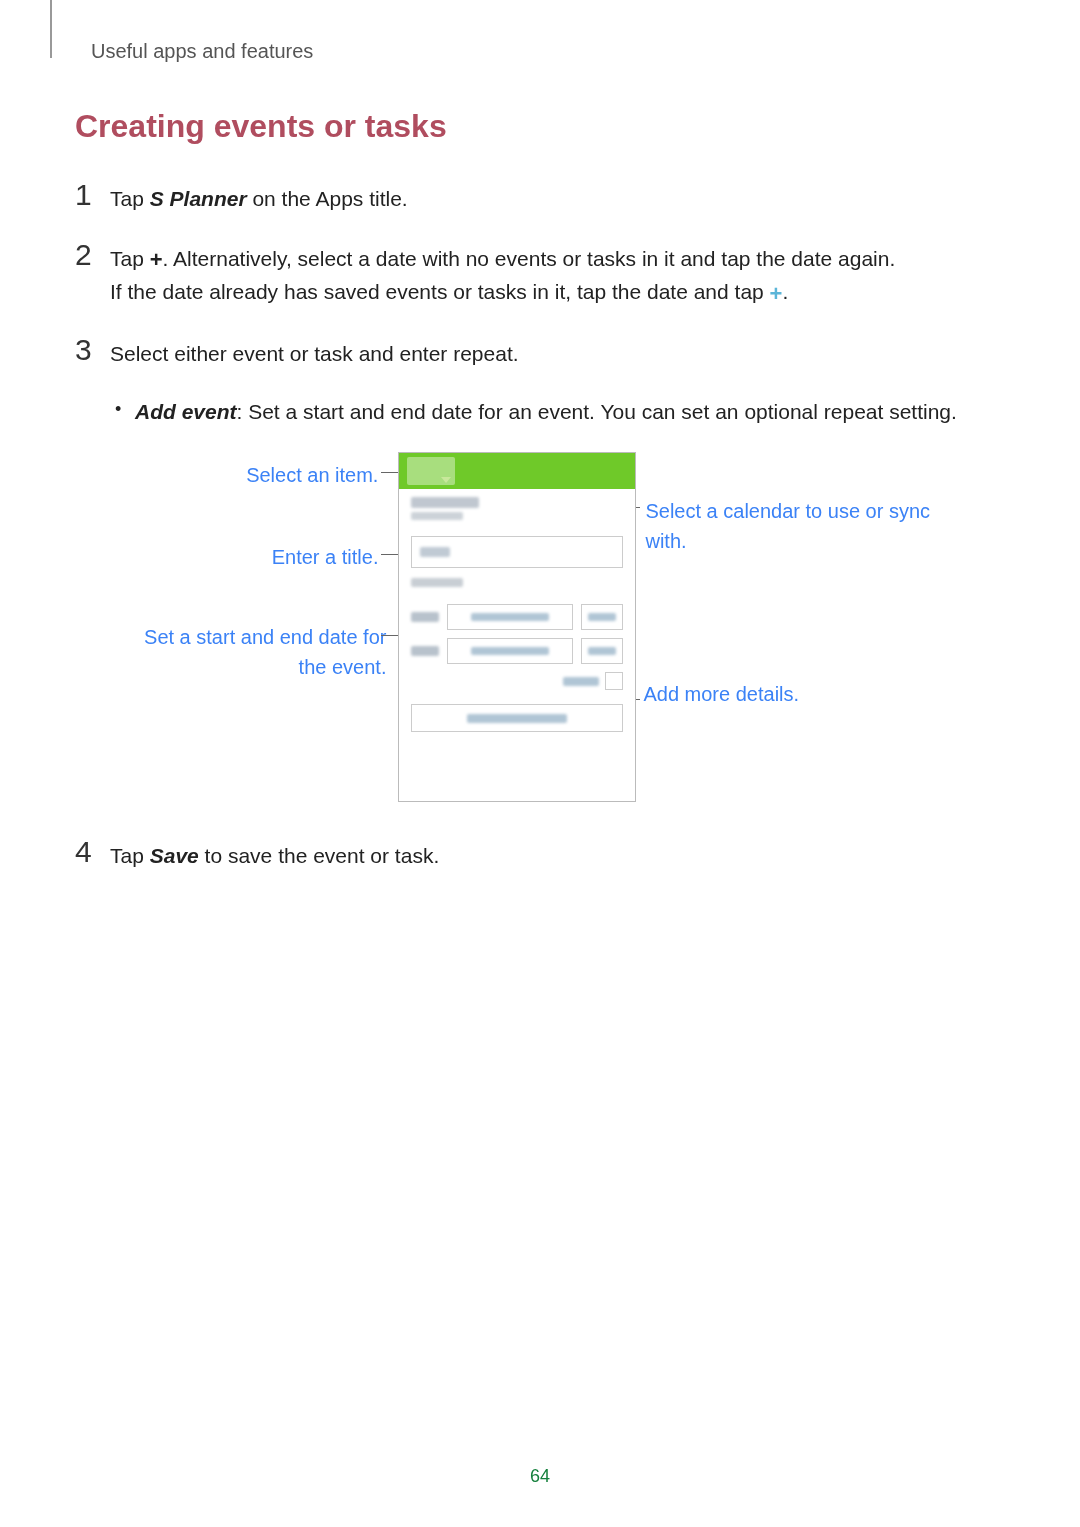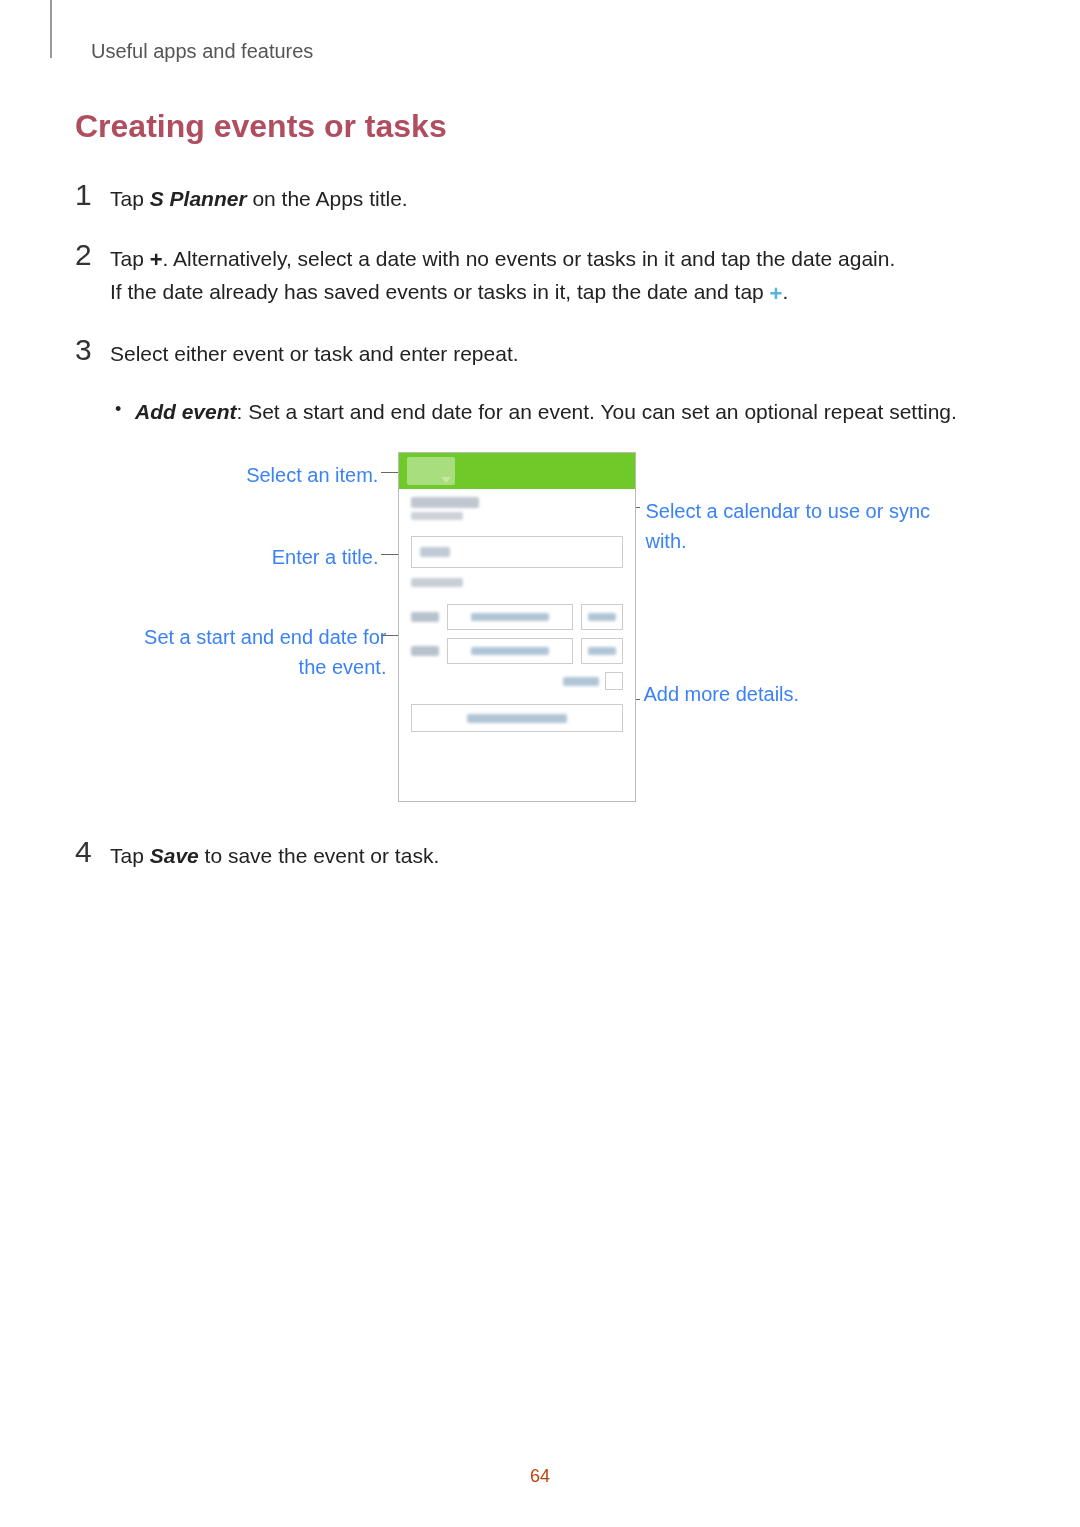--- a/index.html
+++ b/index.html
@@ -282,21 +282,21 @@
     .callout-line-v {
       width: 1px;
     }
     .page-number {
       position: absolute;
       bottom: 40px;
       left: 0;
       right: 0;
       text-align: center;
       font-size: 18px;
-      color: #c2410c;
+      color: #15803d;
     }
   </style>
 </head>
 <body>
 
 <div class="tab-marker"></div>
 
 <div class="header-text">Useful apps and features</div>
 
 <h2 class="section-title">Creating events or tasks</h2>

